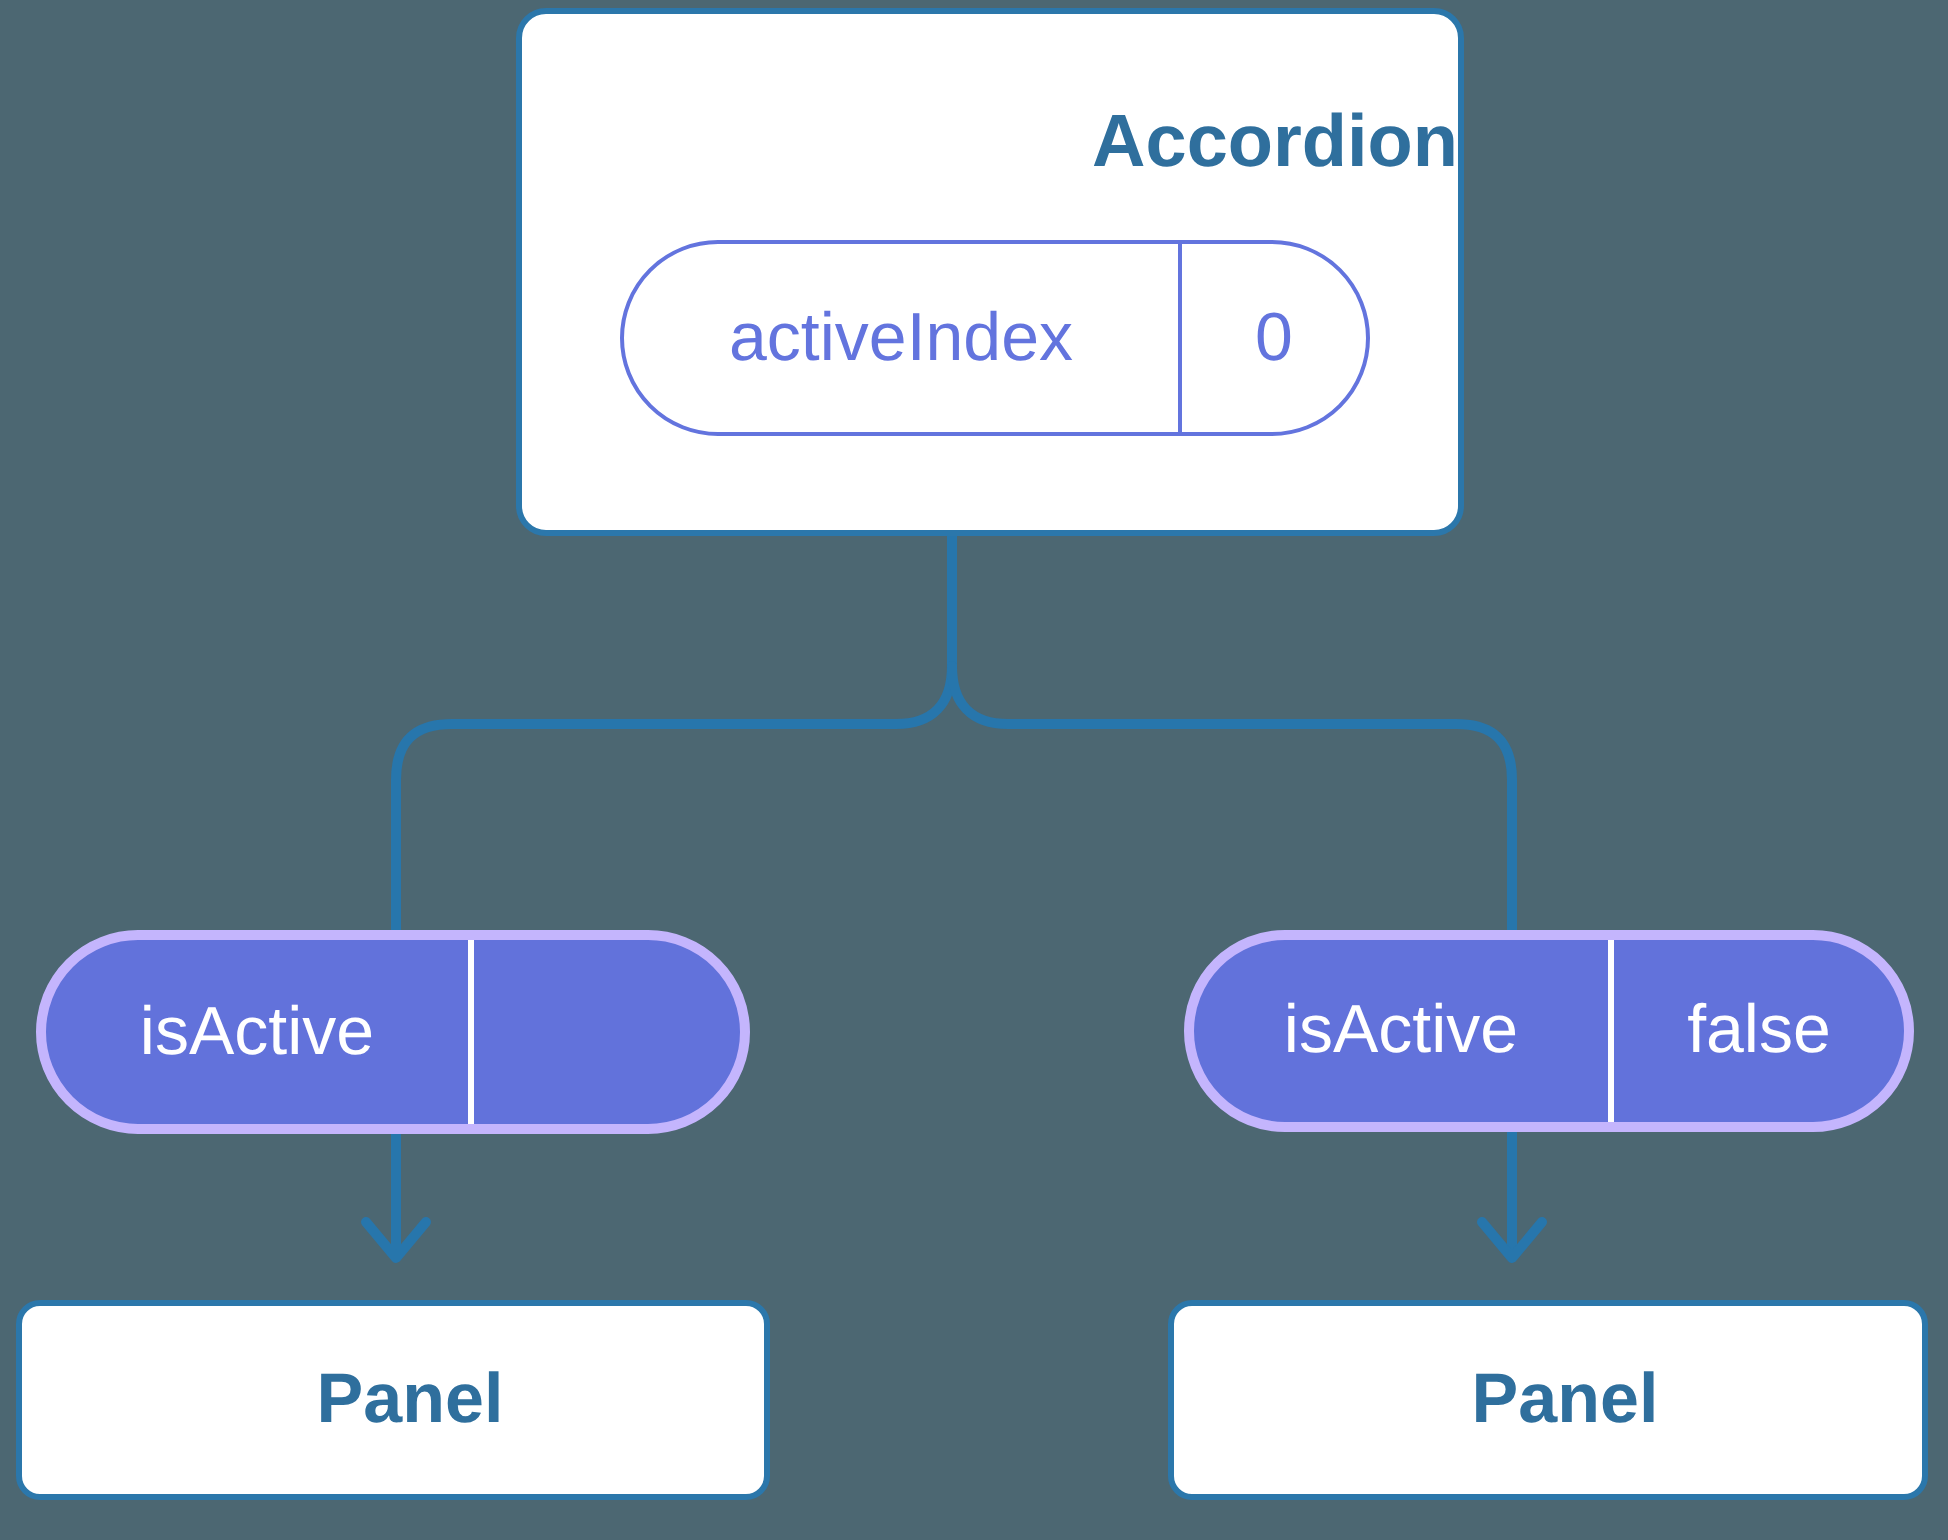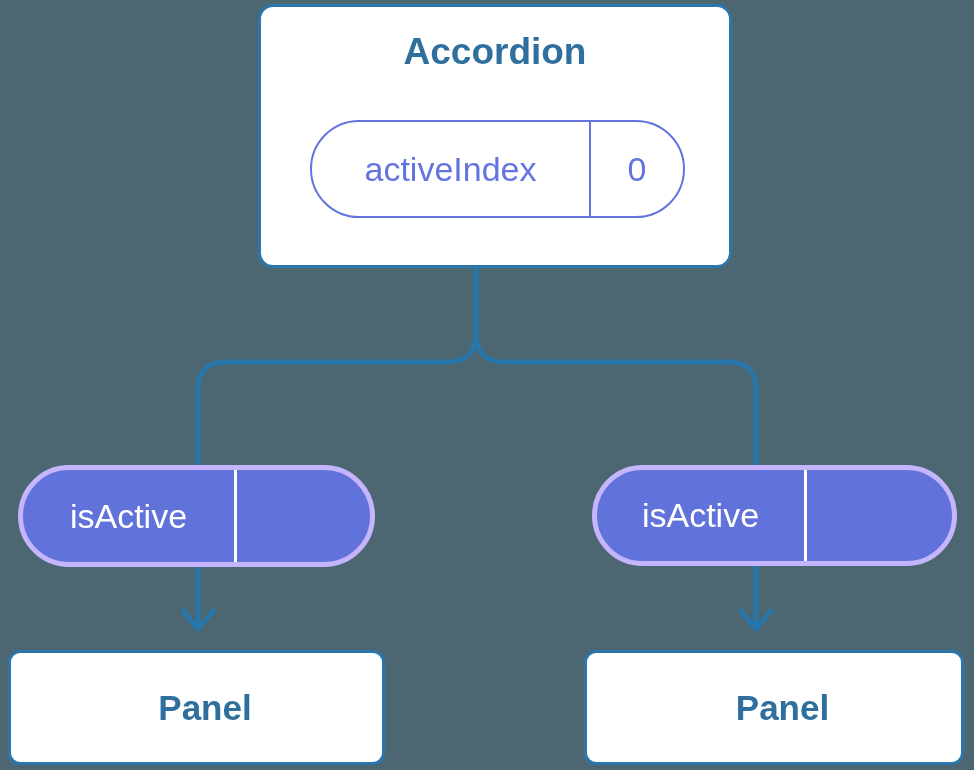--- a/index.html
+++ b/index.html
@@ -29,22 +29,22 @@
     box-sizing: border-box;
     background: var(--node-bg, #fff);
     border: 3px solid var(--node-border, #2B77AB);
   }
   .accordion-node {
     left: 258px; top: 4px;
     width: 474px; height: 264px;
     border-radius: 15px;
   }
   .accordion-title {
-    margin-top: 24px;
-    text-align: center;
+    margin-top: 43px;
+    text-align: right;
     font-size: 37px;
     font-weight: 600;
     color: var(--heading-text, #2F6F9D);
   }
   .pill {
     position: absolute;
     box-sizing: border-box;
     display: flex;
     align-items: stretch;
     font-size: 34px;
@@ -71,21 +71,21 @@
     border-radius: 52px;
   }
   .prop-pill .seg-label { border-right: 3px solid #fff; }
   .prop-pill .seg-value { flex: 1; }
   .prop-pill-left  { left: 18px;  top: 465px; width: 357px; height: 102px; }
   .prop-pill-left  .seg-label { width: 211px; }
   .prop-pill-right { left: 592px; top: 465px; width: 365px; height: 101px; }
   .prop-pill-right .seg-label { width: 207px; }
   .panel-node {
     top: 650px;
-    height: 115px;
+    height: 100px;
     border-radius: 12px;
     display: flex;
     align-items: center;
     justify-content: center;
     font-size: 35px;
     font-weight: 600;
     color: var(--heading-text, #2F6F9D);
     padding-left: 17px;
   }
   .panel-node-left  { left: 8px;   width: 377px; }
@@ -112,20 +112,21 @@
     <div class="seg seg-label">activeIndex</div>
     <div class="seg seg-value">0</div>
   </div>
 
   <div class="pill prop-pill prop-pill-left">
     <div class="seg seg-label">isActive</div>
   </div>
 
   <div class="pill prop-pill prop-pill-right">
     <div class="seg seg-label">isActive</div>
+    <div class="seg seg-value">false</div>
   </div>
 
   <div class="node panel-node panel-node-left">
     <span>Panel</span>
   </div>
 
   <div class="node panel-node panel-node-right">
     <span>Panel</span>
   </div>
 

